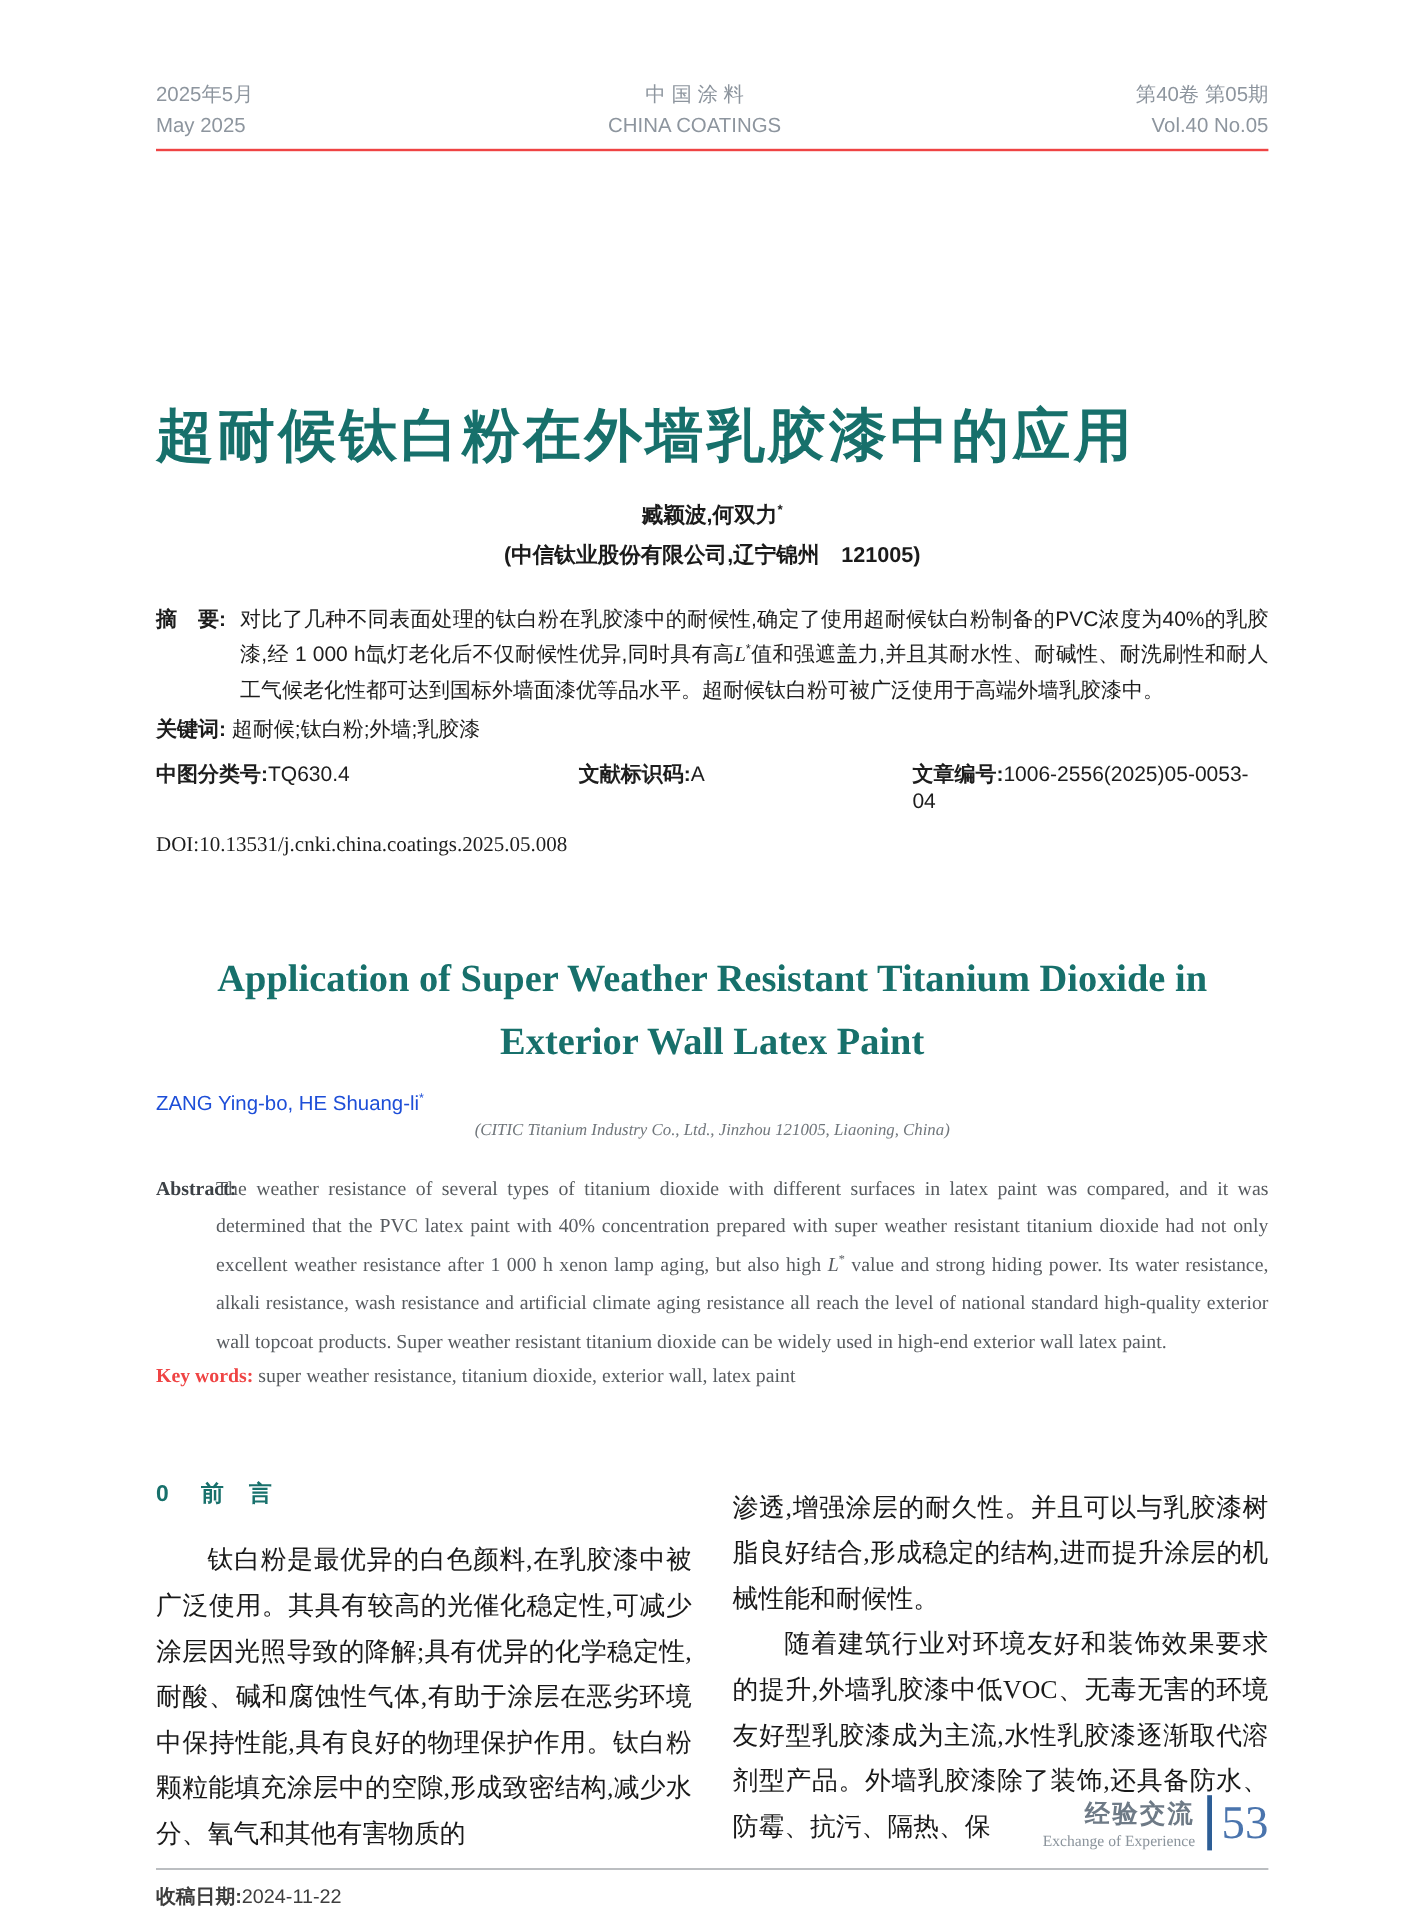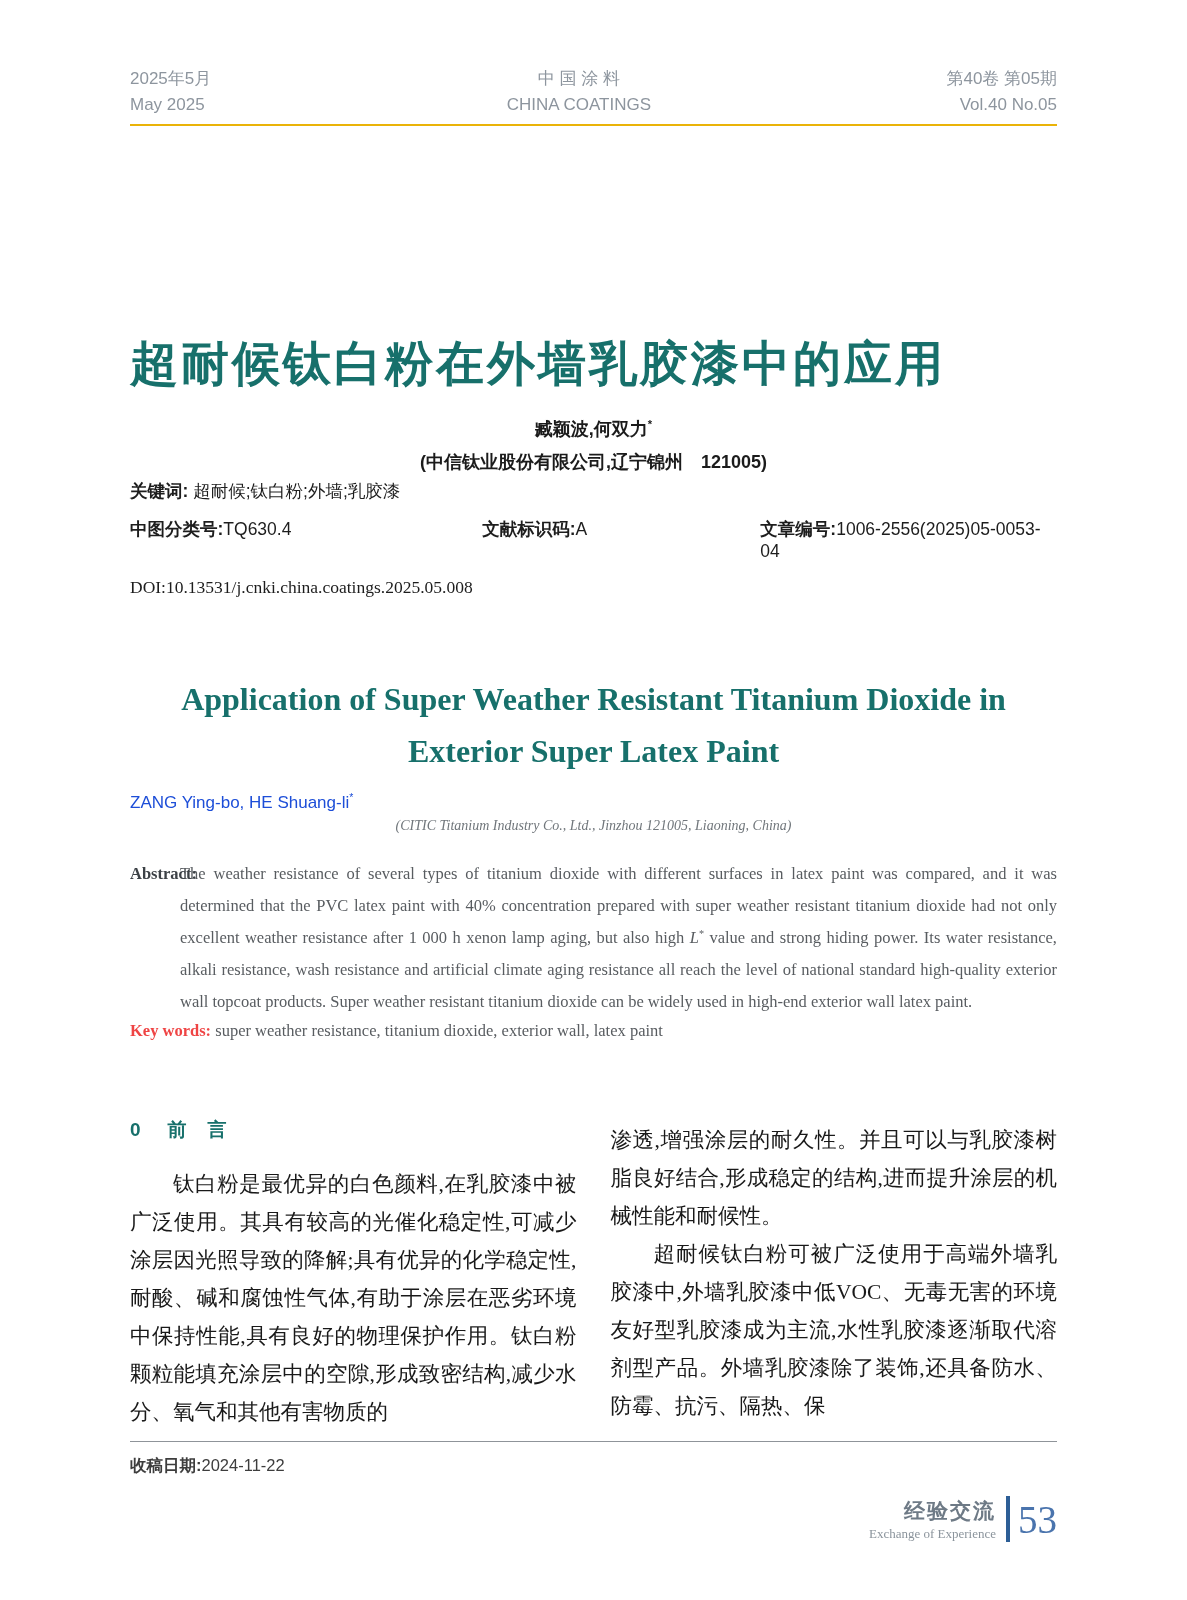--- a/index.html
+++ b/index.html
@@ -12,21 +12,21 @@
     color:#222;
     overflow:hidden;
     box-sizing:border-box;
   }
   .content { padding:0 130px; }
 
   
   .journal-header {
     display:flex; justify-content:space-between; align-items:flex-end;
     margin:0 130px; padding-top:50px; padding-bottom:7px;
-    border-bottom:2px solid #eab308;
+    border-bottom:2px solid #ef4444;
     color:#8d959e; font-size:17px; line-height:1.5;
   }
   .journal-header .hcol { white-space:nowrap; }
   .journal-header .hcenter { text-align:center;margin-top:16px; }
   .journal-header .hright { text-align:right; }
 
   
   .cn-title {
     margin-top:212px; text-align:left;
     color:#17706b; font-size:48px; font-weight:bold;
@@ -120,37 +120,40 @@
   </div>
 
   <div class="content">
 
     <div class="cn-title">超耐候钛白粉在外墙乳胶漆中的应用</div>
 
     <div class="cn-authors"><span>臧颖波,何双力</span><sup class="mark">*</sup></div>
 
     <div class="cn-affil">(中信钛业股份有限公司,辽宁锦州　121005)</div>
 
+    <div class="cn-abstract">
+      <span class="abs-label">摘　要:</span><span>对比了几种不同表面处理的钛白粉在乳胶漆中的耐候性,确定了使用超耐候钛白粉制备的PVC浓度为40%的乳胶漆,经 1 000 h氙灯老化后不仅耐候性优异,同时具有高</span><span class="ital">L</span><sup class="mark">*</sup><span>值和强遮盖力,并且其耐水性、耐碱性、耐洗刷性和耐人工气候老化性都可达到国标外墙面漆优等品水平。超耐候钛白粉可被广泛使用于高端外墙乳胶漆中。</span>
+    </div>
 
     <div class="cn-keywords">
       <span class="kw-label">关键词:</span>
       <span>超耐候;钛白粉;外墙;乳胶漆</span>
     </div>
 
     <div class="cn-meta">
       <span><b>中图分类号:</b><span>TQ630.4</span></span>
       <span><b>文献标识码:</b><span>A</span></span>
       <span><b>文章编号:</b><span>1006-2556(2025)05-0053-04</span></span>
     </div>
 
     <div class="doi-line">DOI:10.13531/j.cnki.china.coatings.2025.05.008</div>
 
     <div class="en-title">
       <div>Application of Super Weather Resistant Titanium Dioxide in</div>
-      <div>Exterior Super Latex Paint</div>
+      <div>Exterior Wall Latex Paint</div>
     </div>
 
     <div class="en-authors"><span>ZANG Ying-bo, HE Shuang-li</span><sup class="mark">*</sup></div>
 
     <div class="en-affil">(CITIC Titanium Industry Co., Ltd., Jinzhou 121005, Liaoning, China)</div>
 
     <div class="en-abstract">
       <span class="abs-label">Abstract:</span><span>The weather resistance of several types of titanium dioxide with different surfaces in latex paint was compared, and it was determined that the PVC latex paint with 40% concentration prepared with super weather resistant titanium dioxide had not only excellent weather resistance after 1 000 h xenon lamp aging, but also high </span><span class="ital">L</span><sup class="mark">*</sup><span> value and strong hiding power. Its water resistance, alkali resistance, wash resistance and artificial climate aging resistance all reach the level of national standard high-quality exterior wall topcoat products. Super weather resistant titanium dioxide can be widely used in high-end exterior wall latex paint.</span>
     </div>
 
@@ -161,21 +164,21 @@
 
     <div class="body-cols">
       <div class="bcol">
         <div class="sec-heading">
           <span class="sec-num">0</span><span>前　言</span>
         </div>
         <p class="indent">钛白粉是最优异的白色颜料,在乳胶漆中被广泛使用。其具有较高的光催化稳定性,可减少涂层因光照导致的降解;具有优异的化学稳定性,耐酸、碱和腐蚀性气体,有助于涂层在恶劣环境中保持性能,具有良好的物理保护作用。钛白粉颗粒能填充涂层中的空隙,形成致密结构,减少水分、氧气和其他有害物质的</p>
       </div>
       <div class="bcol bcol-right">
         <p>渗透,增强涂层的耐久性。并且可以与乳胶漆树脂良好结合,形成稳定的结构,进而提升涂层的机械性能和耐候性。</p>
-        <p class="indent">超耐候钛白粉可被广泛使用于高端外墙乳胶漆中,外墙乳胶漆中低VOC、无毒无害的环境友好型乳胶漆成为主流,水性乳胶漆逐渐取代溶剂型产品。外墙乳胶漆除了装饰,还具备防水、防霉、抗污、隔热、保</p>
+        <p class="indent">随着建筑行业对环境友好和装饰效果要求的提升,外墙乳胶漆中低VOC、无毒无害的环境友好型乳胶漆成为主流,水性乳胶漆逐渐取代溶剂型产品。外墙乳胶漆除了装饰,还具备防水、防霉、抗污、隔热、保</p>
       </div>
     </div>
 
   </div>
 
   <div class="footrule"></div>
   <div class="footnotes">
     <div>
       <span class="fn-label">收稿日期:</span><span>2024-11-22</span>
     </div>

